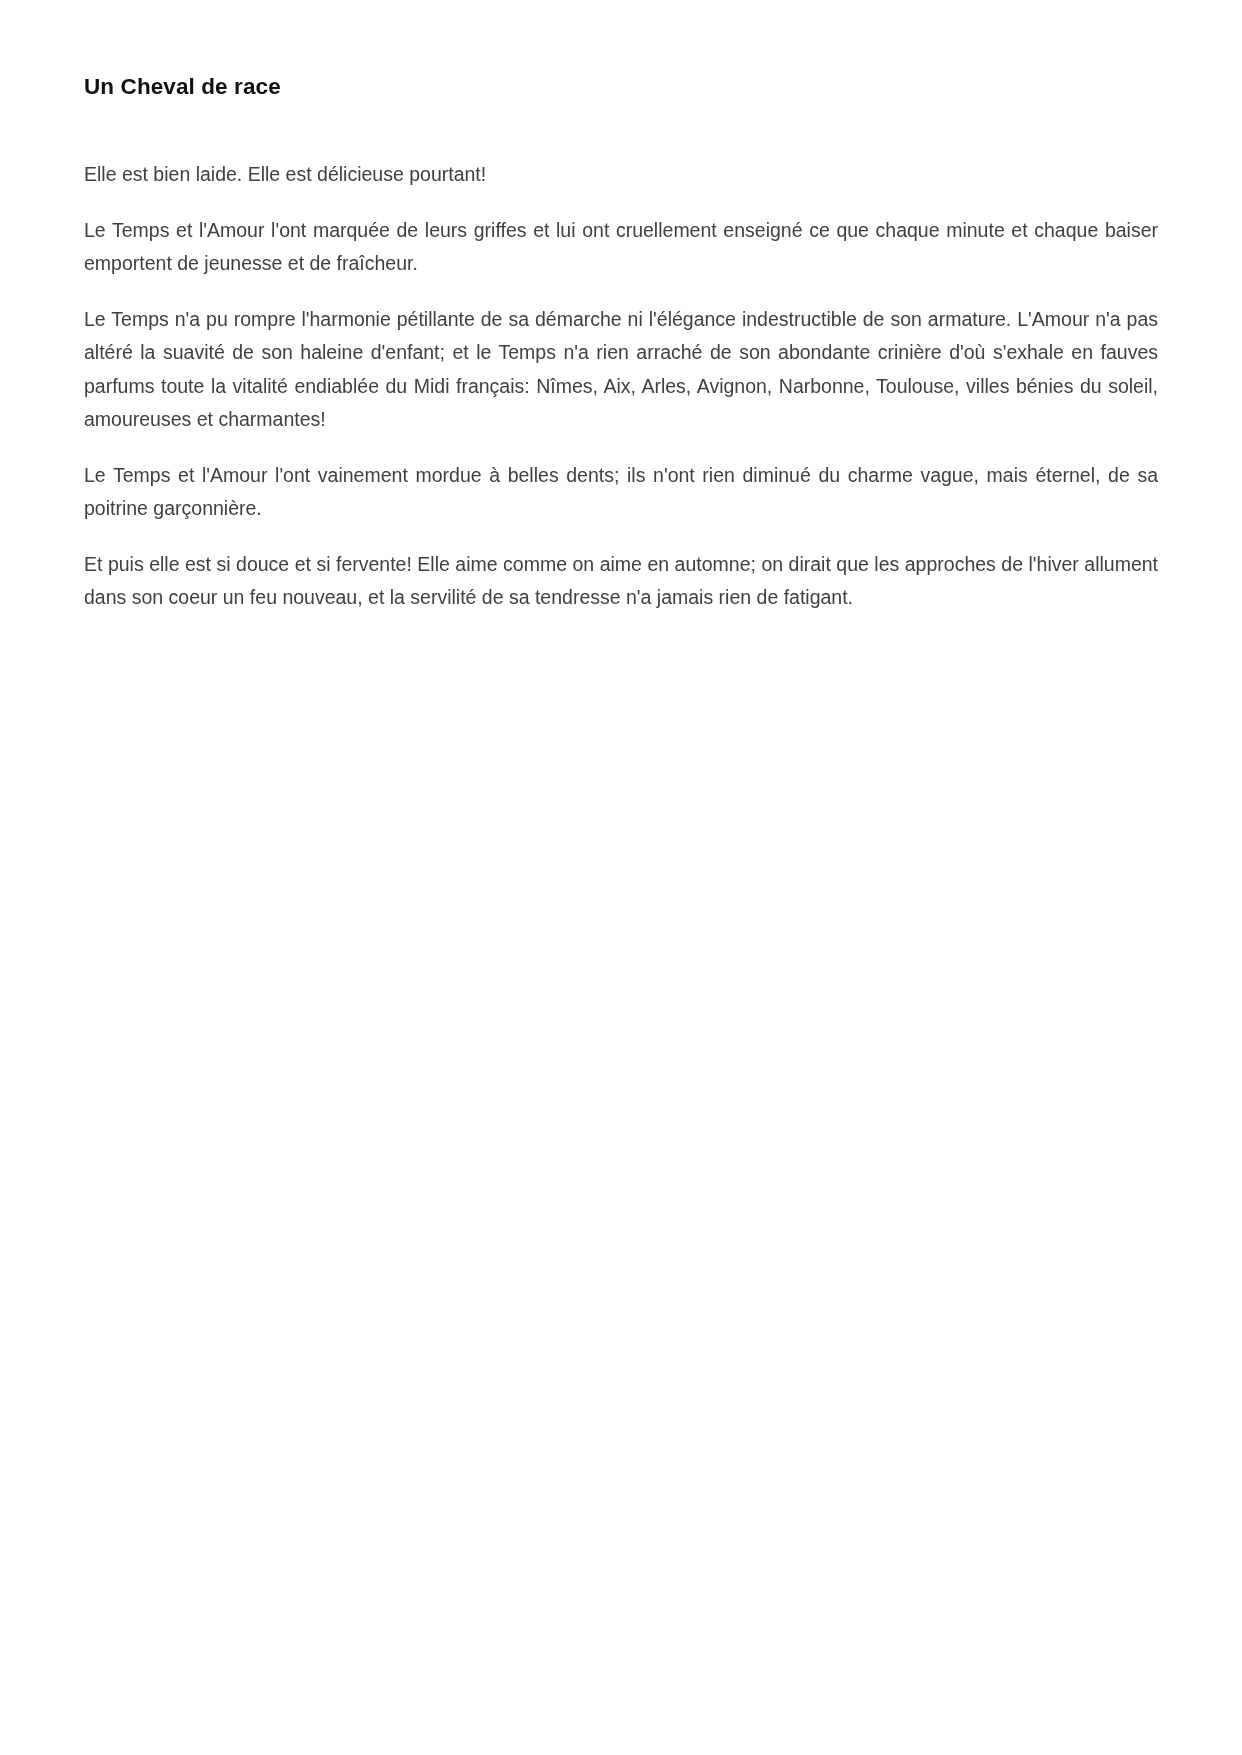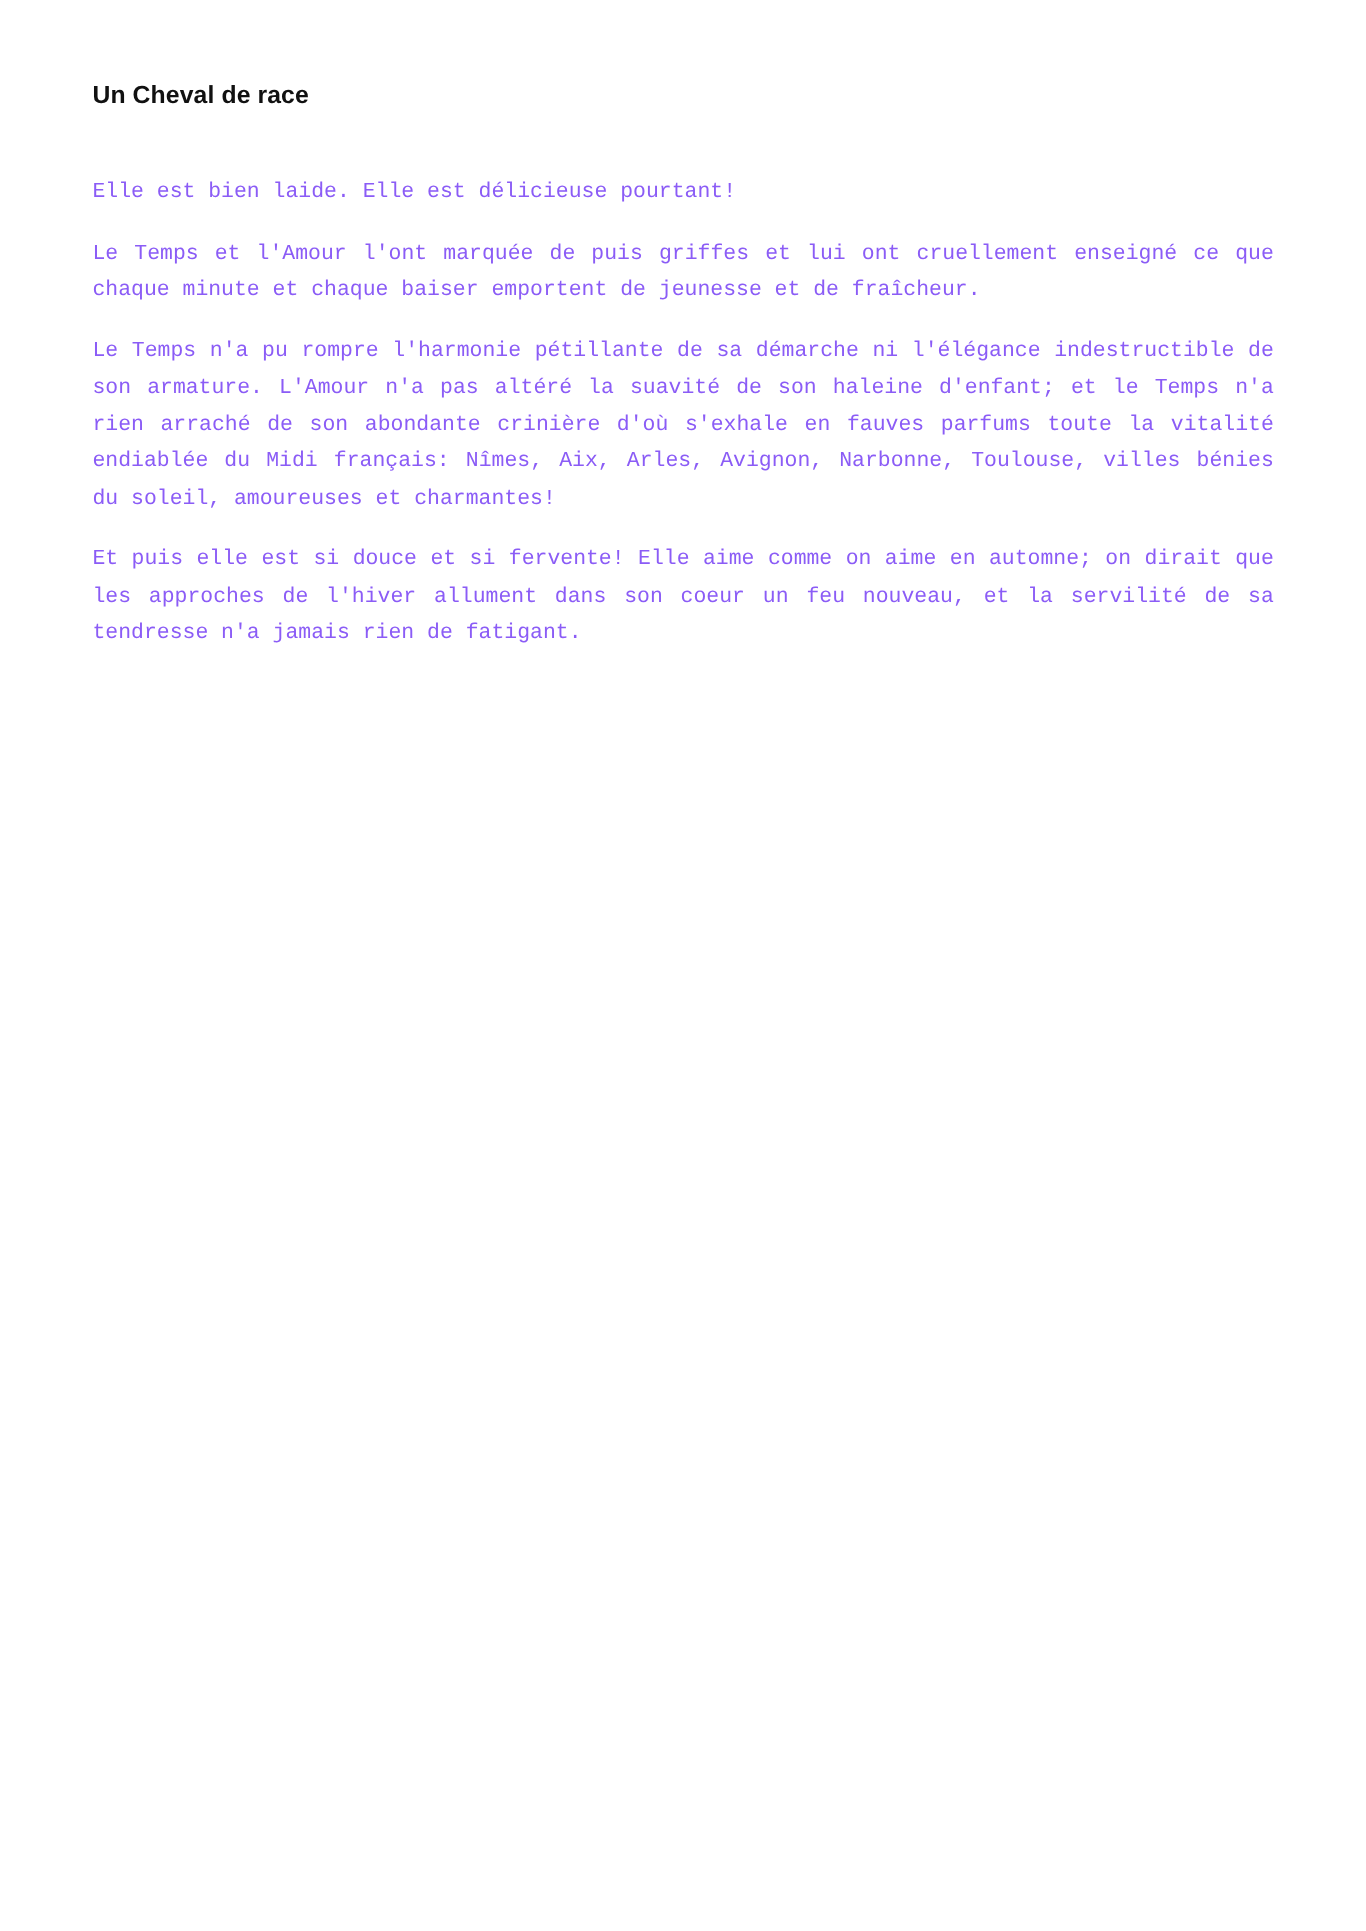--- a/index.html
+++ b/index.html
@@ -30,46 +30,46 @@
     padding-top: 12px;
     color: #111111;
   }
   .body-block {
     margin-top: 58px;
   }
   p.para {
     font-size: 19.5px;
     line-height: 1.72;
     margin: 16px 0 22px 0;
-    color: #8b5cf6;
+    color: #404040;
     text-align: justify;
     text-justify: inter-word;
-    font-family: Liberation Mono, monospace;
   }
   p.para.no-justify {
     text-align: left;
   }
   p.para:last-child {
     margin-bottom: 0;
   }
 </style>
 </head>
 <body>
 
 <div class="page">
 
   <h1 class="doc-title">Un Cheval de race</h1>
 
   <div class="body-block">
 
     <p class="para no-justify">Elle est bien laide. Elle est délicieuse pourtant!</p>
 
-    <p class="para">Le Temps et l'Amour l'ont marquée de puis griffes et lui ont cruellement enseigné ce que chaque minute et chaque baiser emportent de jeunesse et de fraîcheur.</p>
+    <p class="para">Le Temps et l'Amour l'ont marquée de leurs griffes et lui ont cruellement enseigné ce que chaque minute et chaque baiser emportent de jeunesse et de fraîcheur.</p>
 
 
     <p class="para">Le Temps n'a pu rompre l'harmonie pétillante de sa démarche ni l'élégance indestructible de son armature. L'Amour n'a pas altéré la suavité de son haleine d'enfant; et le Temps n'a rien arraché de son abondante crinière d'où s'exhale en fauves parfums toute la vitalité endiablée du Midi français: Nîmes, Aix, Arles, Avignon, Narbonne, Toulouse, villes bénies du soleil, amoureuses et charmantes!</p>
 
+    <p class="para">Le Temps et l'Amour l'ont vainement mordue à belles dents; ils n'ont rien diminué du charme vague, mais éternel, de sa poitrine garçonnière.</p>
 
 
     <p class="para">Et puis elle est si douce et si fervente! Elle aime comme on aime en automne; on dirait que les approches de l'hiver allument dans son coeur un feu nouveau, et la servilité de sa tendresse n'a jamais rien de fatigant.</p>
 
   </div>
 </div>
 
 </body></html>

